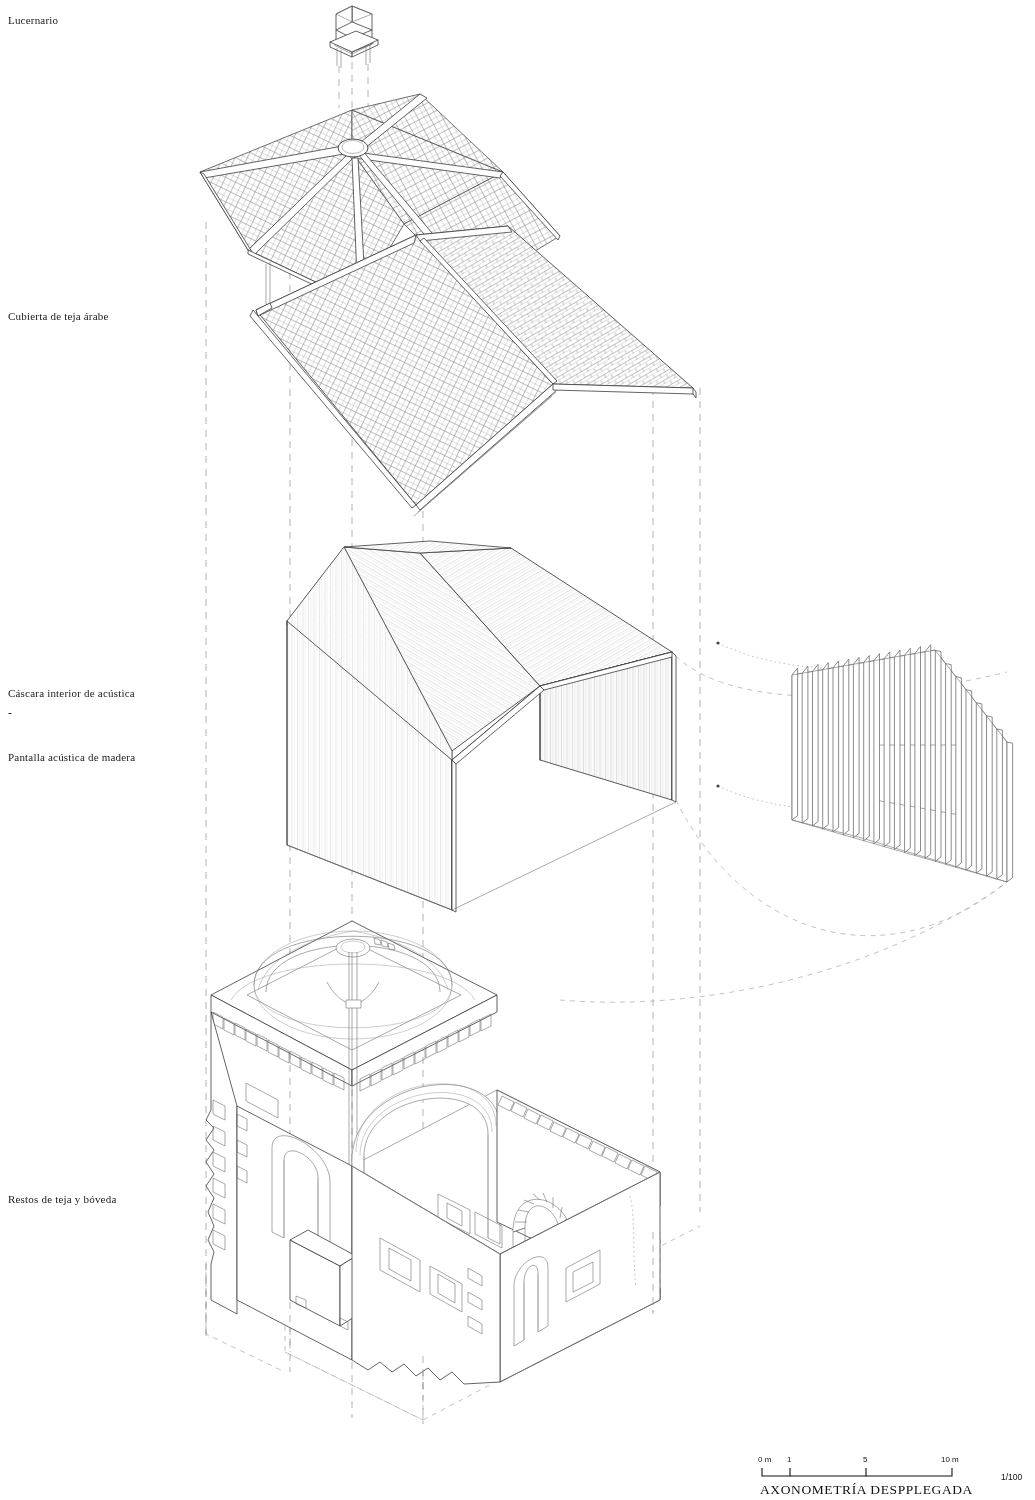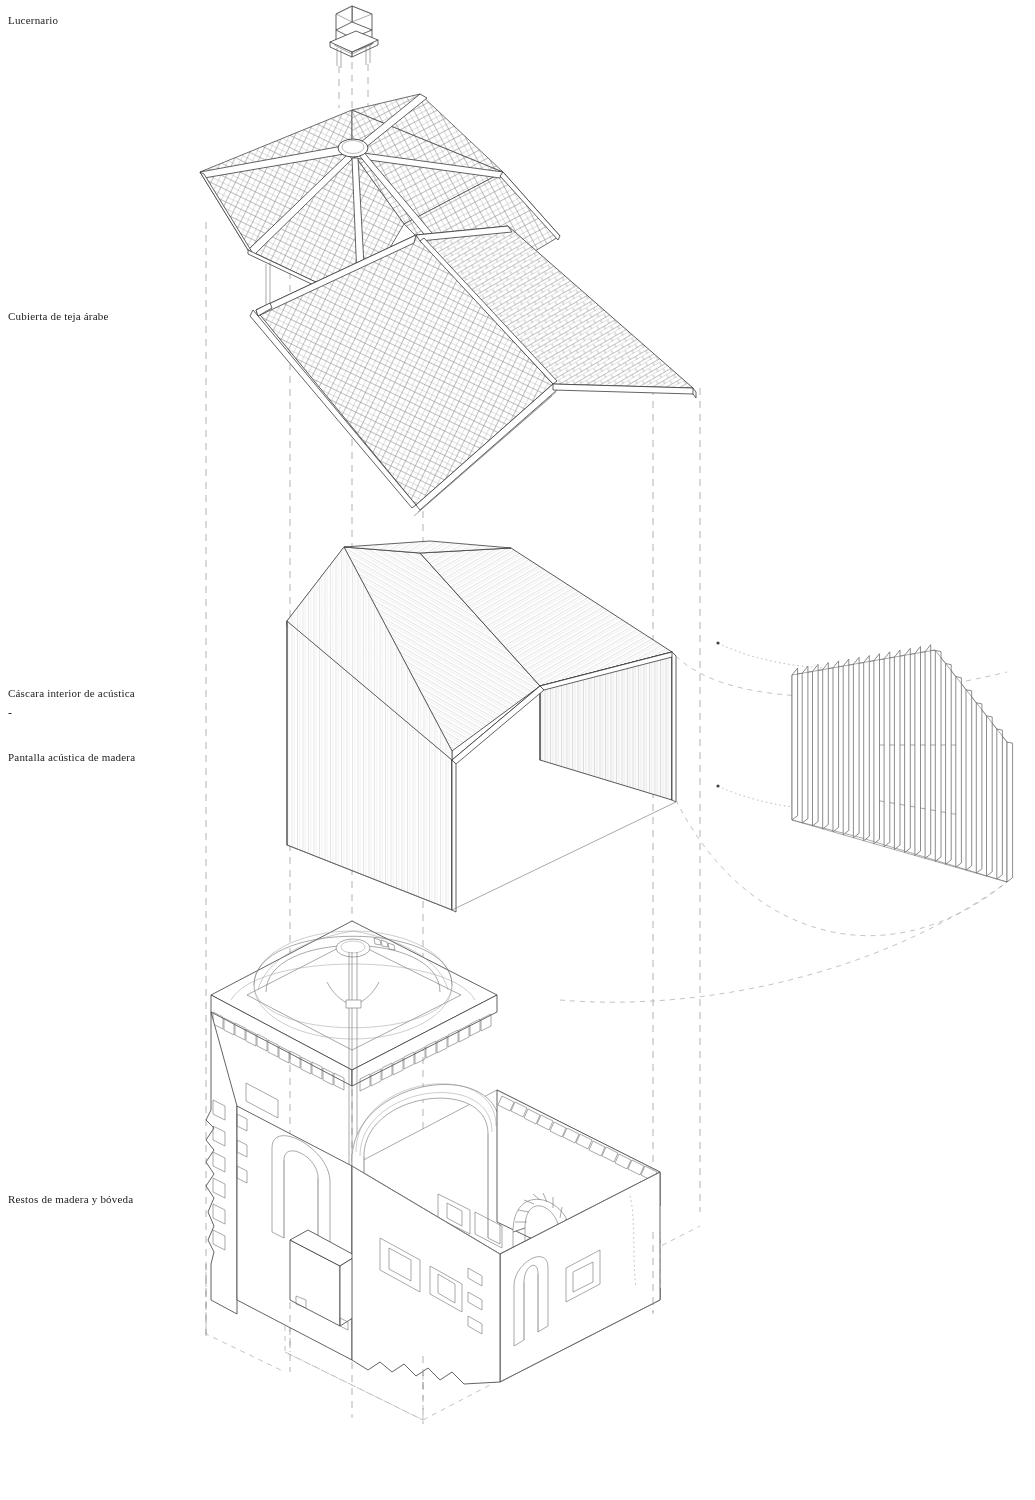--- a/index.html
+++ b/index.html
@@ -475,16 +475,33 @@
   <div class="label" style="left:8px;top:14px;">Lucernario</div>
 
   <div class="label" style="left:8px;top:310px;">Cubierta de teja árabe</div>
 
   <div class="label" style="left:8px;top:687px;">Cáscara interior de acústica</div>
 
   <div class="label dash" style="left:8px;top:706px;">-</div>
 
   <div class="label" style="left:8px;top:723px;margin-top:28px;">Pantalla acústica de madera</div>
 
-  <div class="label" style="left:8px;top:1193px;">Restos de madera y bóveda</div>
-
+  <div class="label" style="left:8px;top:1193px;">Restos de teja y bóveda</div>
+
+  <div class="titleblock">
+
+    <svg width="270" height="26" viewBox="0 0 270 26" style="position:absolute;left:0;top:2px;">
+      <path d="M6 14 L6 22 L34 22 L34 14" fill="none" stroke="#111" stroke-width="1.1"></path>
+      <path d="M34 22 L110 22 L110 14" fill="none" stroke="#111" stroke-width="1.1"></path>
+      <path d="M110 22 L196 22 L196 14" fill="none" stroke="#111" stroke-width="1.1"></path>
+    </svg>
+
+    <div class="sb-num" style="left:2px;top:3px;">0 m</div>
+    <div class="sb-num" style="left:31px;top:3px;">1</div>
+    <div class="sb-num" style="left:107px;top:3px;">5</div>
+    <div class="sb-num" style="left:185px;top:3px;">10 m</div>
+
+    <div class="tb-title">AXONOMETRÍA DESPPLEGADA</div>
+
+    <div class="tb-scale">1/100</div>
+  </div>
 
 </div>
 
 </body></html>

